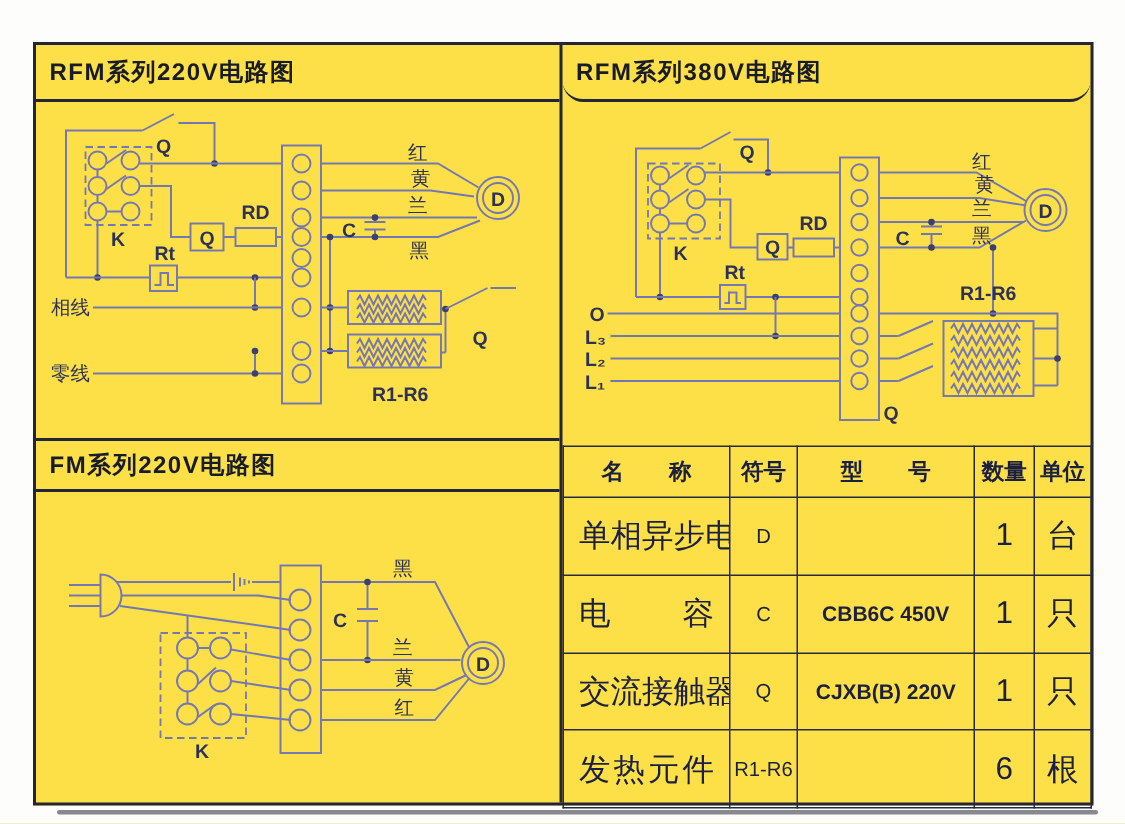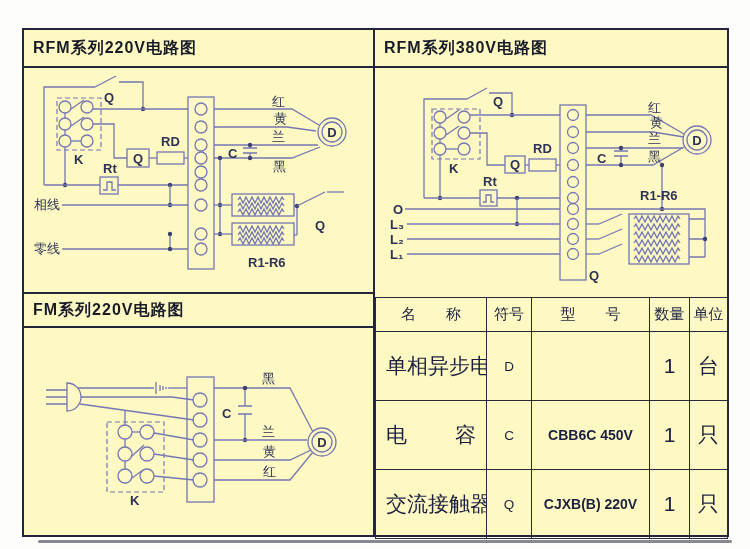--- a/index.html
+++ b/index.html
@@ -1,39 +1,39 @@
 <!DOCTYPE html>
 <html><head>
 <meta charset="utf-8">
 <style>
   html,body{margin:0;padding:0;background:#e9e9e9;}
   .page{position:relative;width:750px;height:549px;background:#fdfdfb;overflow:hidden;
         font-family:"Liberation Sans","DejaVu Sans",sans-serif;color:#1c2136;}
   .frame{position:absolute;left:22px;top:28px;width:707px;height:509px;
-         border:2px solid #23263a;box-sizing:border-box;background:#fef9c3;}
+         border:2px solid #23263a;box-sizing:border-box;background:#fde047;}
   .vdiv{position:absolute;left:349px;top:0;width:2px;height:100%;background:#23263a;}
   .title{position:absolute;display:flex;align-items:center;padding-left:9px;
          font-size:16px;font-weight:700;letter-spacing:1px;color:#181b28;box-sizing:border-box;}
   .t-tl{left:0;top:0;width:349px;height:38px;border-bottom:2px solid #23263a;}
-  .t-tr{left:351px;top:0;width:352px;height:38px;border-bottom:2px solid #23263a;}
+  .t-tr{left:351px;top:0;width:352px;height:38px;border-bottom:2px solid #23263a;border-radius:14px;}
   .t-fm{left:0;top:262px;width:349px;height:36px;border-top:2px solid #23263a;border-bottom:2px solid #23263a;}
   svg.circ{position:absolute;color:#7477b4;}
   .c1{left:0;top:38px;}
   .c2{left:351px;top:38px;}
   .c3{left:0;top:303px;}
   .wire{stroke:currentColor;stroke-width:1.3;fill:none;}
   .dash{stroke:currentColor;stroke-width:1.2;fill:none;stroke-dasharray:5 3;}
   .dot{fill:#3c4070;stroke:none;}
   .lb{fill:#2c3156;font-size:13px;font-family:"Liberation Sans","DejaVu Sans",sans-serif;}
   .lbb{fill:#2c3156;font-size:13px;font-weight:600;font-family:"Liberation Sans","DejaVu Sans",sans-serif;}
   .bom{position:absolute;left:351px;top:267px;width:352px;height:242px;border-collapse:collapse;
        table-layout:fixed;box-sizing:border-box;}
   .bom th,.bom td{border:1.5px solid #262a3c;text-align:center;vertical-align:middle;
        padding:0;overflow:hidden;white-space:nowrap;color:#1b2040;}
-  .bom th{height:33px;font-size:15px;font-weight:400;}
+  .bom th{height:33px;font-size:15px;font-weight:700;}
   .bom td{font-size:21px;}
   .col-name{width:111px;}
   .col-sym{width:45px;}
   .col-model{width:118px;}
   .col-qty{width:40px;}
   .col-unit{width:38px;}
   td.cell-name{text-align:justify;text-align-last:justify;padding:0 10px;}
   td.cell-sym{font-size:13.5px;}
   td.cell-model{font-size:14px;font-weight:bold;}
   .shadow{position:absolute;left:38px;top:540px;width:694px;height:3px;background:#60606c;
@@ -394,17 +394,24 @@
           <td>1</td>
           <td>只</td>
         </tr>
         <tr>
           <td class="cell-name">交流接触器</td>
           <td class="cell-sym">Q</td>
           <td class="cell-model">CJXB(B) 220V</td>
           <td>1</td>
           <td>只</td>
         </tr>
+        <tr>
+          <td class="cell-name">发热元件</td>
+          <td class="cell-sym">R1-R6</td>
+          <td class="cell-model"></td>
+          <td>6</td>
+          <td>根</td>
+        </tr>
       </tbody>
     </table>
   </div>
   <div class="shadow"></div>
 </div>
 
 </body></html>

